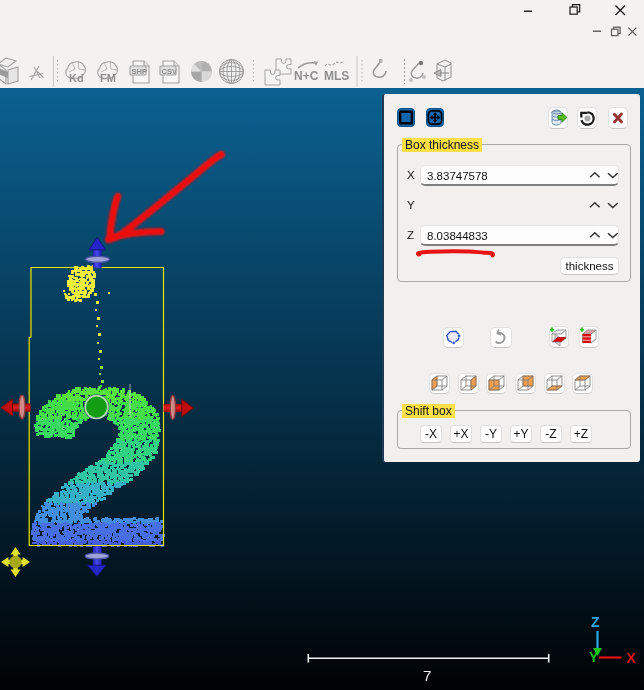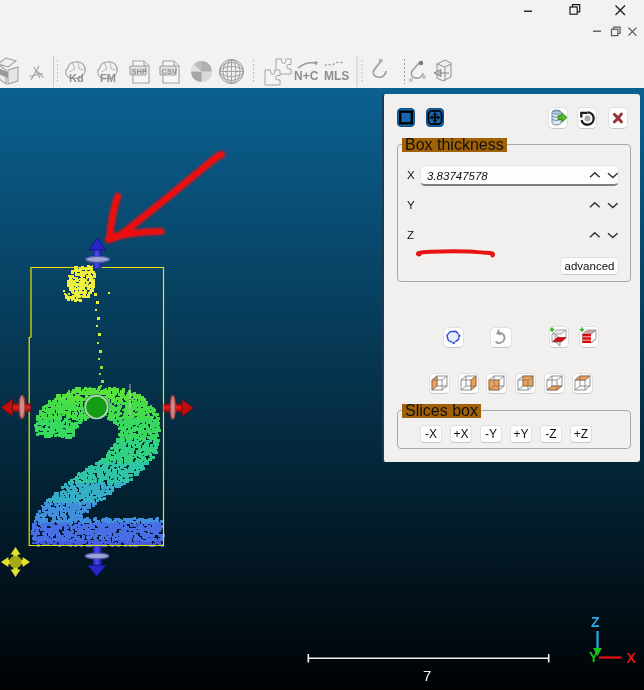--- a/index.html
+++ b/index.html
@@ -1,22 +1,22 @@
 <!DOCTYPE html>
 <html><head><meta charset="utf-8"><style>
 *{margin:0;padding:0;box-sizing:border-box}
 html,body{width:644px;height:690px;overflow:hidden;background:#f3f2f1;font-family:"Liberation Sans",sans-serif;}
 #chrome{position:absolute;left:0;top:0;width:644px;height:108px;background:#f3f2f1;border-bottom:1px solid #c6c4c2;}
 #view{position:absolute;left:0;top:88px;width:644px;height:602px;}
 #panel{position:absolute;left:382px;top:94px;width:258px;height:368px;background:#f1f0ef;border-left:2px solid #1d3a55;border-radius:3px;}
 .gb{position:absolute;border:1px solid #a8a8a8;border-radius:4px;}
-.gb>span{position:absolute;top:-7px;left:4px;background:#a16207;padding:0 3px;font-size:16px;line-height:14px;color:#111;white-space:nowrap;}
+.gb>span{position:absolute;top:-7px;left:4px;background:#fde047;padding:0 3px;font-size:12px;line-height:14px;color:#111;white-space:nowrap;}
 .btn{position:absolute;background:#fdfdfd;border:1px solid #e0e0e0;border-bottom-color:#c6c6c6;border-radius:5px;}
 .tbtn{position:absolute;background:#1467ad;border:1px solid #0d4f87;border-radius:4px;}
-.spin{position:absolute;width:199px;height:21px;background:#fdfdfd;border:1px solid #e6e6e6;border-bottom:2px solid #7e7e7e;border-radius:5px;font-style:italic;}
+.spin{position:absolute;width:199px;height:21px;background:#fdfdfd;border:1px solid #e6e6e6;border-bottom:2px solid #7e7e7e;border-radius:5px;}
 .spin b{position:absolute;left:6px;top:4px;font-size:11.5px;font-weight:normal;color:#111;}
 .xlab{position:absolute;font-size:11.5px;color:#111;}
 .sbt{position:absolute;width:22px;height:18px;background:#fdfdfd;border:1px solid #e0e0e0;border-bottom-color:#c6c6c6;border-radius:4px;font-size:12px;color:#111;text-align:center;line-height:16px;}
 </style></head><body>
 <div id="chrome">
 <svg width="644" height="88" viewBox="0 0 644 88">
 
 <path d="M524 11.2h8" stroke="#1a1a1a" stroke-width="1.4" fill="none"></path>
 <rect x="570" y="7" width="7.2" height="7.2" fill="none" stroke="#1a1a1a" stroke-width="1.2"></rect>
 <path d="M572.5 7v-2.3h7.2v7.2h-2.4" fill="none" stroke="#1a1a1a" stroke-width="1.2"></path>
@@ -251,37 +251,40 @@
 
 <div class="gb" style="left:13px;top:50px;width:234px;height:138px;">
       <span>Box thickness</span>
     </div>
 <div class="xlab" style="left:23px;top:75px;">X</div>
 <div class="spin" style="left:36px;top:71px;">
       <b>3.83747578</b>
     </div>
 <div class="xlab" style="left:23px;top:105px;">Y</div>
 <div class="xlab" style="left:23px;top:135px;">Z</div>
+<div class="spin" style="left:36px;top:131px;">
+      <b>8.03844833</b>
+    </div>
 <svg style="position:absolute;left:203px;top:71px" width="34" height="21" viewBox="0 0 34 21">
 <path d="M3 12.2l4.8-4.4 4.8 4.4" fill="none" stroke="#333" stroke-width="1.5"></path>
 <path d="M21 8.2l4.8 4.4 4.8-4.4" fill="none" stroke="#333" stroke-width="1.5"></path>
 </svg>
 <svg style="position:absolute;left:203px;top:101px" width="34" height="21" viewBox="0 0 34 21">
 <path d="M3 12.2l4.8-4.4 4.8 4.4" fill="none" stroke="#333" stroke-width="1.5"></path>
 <path d="M21 8.2l4.8 4.4 4.8-4.4" fill="none" stroke="#333" stroke-width="1.5"></path>
 </svg>
 <svg style="position:absolute;left:203px;top:131px" width="34" height="21" viewBox="0 0 34 21">
 <path d="M3 12.2l4.8-4.4 4.8 4.4" fill="none" stroke="#333" stroke-width="1.5"></path>
 <path d="M21 8.2l4.8 4.4 4.8-4.4" fill="none" stroke="#333" stroke-width="1.5"></path>
 </svg>
 
 <svg style="position:absolute;left:28px;top:151px" width="94" height="16" viewBox="0 0 94 16">
 <path d="M7.5 9.4c-1.8 0.3-2.1-0.9-0.5-1.5c2.4-0.9 7-1.05 12.3-1.25c12.4-0.5 26-0.6 38-0.2c6.2 0.27 10 0.95 15 1.2c3.6 0.17 6.2 0.1 7.8 0.78c1.2 0.57 1.3 1.5 0.3 2" fill="none" stroke="#e81414" stroke-width="4" stroke-linecap="round"></path>
 </svg>
-<div class="btn" style="left:176px;top:163px;width:59px;height:18px;font-size:11.5px;text-align:center;line-height:16px;color:#111;">advanced</div>
+<div class="btn" style="left:176px;top:163px;width:59px;height:18px;font-size:11.5px;text-align:center;line-height:16px;color:#111;">thickness</div>
 
 <div class="btn" style="left:59px;top:233px;width:21px;height:21px;"></div>
 <svg style="position:absolute;left:59px;top:233px" width="21" height="21" viewBox="0 0 21 21">
 <path d="M7.3 4.6l5.6-0.3 3.4 3.8-0.9 4.4-4.8 3.4-5.2-2.3-1.6-5.2z" fill="#eaeaf8" stroke="#2a50c8" stroke-width="1.4"></path>
 <rect x="14.8" y="7.3" width="2.8" height="2.8" fill="#2a50c8" stroke="#fff" stroke-width="0.5"></rect>
 <rect x="9.2" y="14.4" width="2.8" height="2.8" fill="#2a50c8" stroke="#fff" stroke-width="0.5"></rect>
 </svg>
 <div class="btn" style="left:106px;top:233px;width:22px;height:21px;"></div>
 <svg style="position:absolute;left:106px;top:233px" width="22" height="21" viewBox="0 0 22 21">
 <path d="M8.2 5.8a5.2 5.2 0 1 1-2.6 8.7" fill="none" stroke="#9a9a9a" stroke-width="1.8"></path>
@@ -352,20 +355,20 @@
 <div class="btn" style="left:188px;top:279px;width:21px;height:21px;"></div>
 <svg style="position:absolute;left:188px;top:279px" width="21" height="21" viewBox="0 0 21 21">
 <polygon points="8,3 18,3 13,7 3,7" fill="#f0a050" stroke="#d07828" stroke-width="0.8"></polygon>
 <g stroke="#777" stroke-width="0.8" fill="none">
 <rect x="3" y="7" width="10" height="10"></rect>
         <rect x="8" y="3" width="10" height="10"></rect>
 <path d="M3 7l5-4M13 7l5-4M13 17l5-4M3 17l5-4"></path>
 </g>
 </svg>
 <div class="gb" style="left:13px;top:316px;width:234px;height:39px;">
-      <span>Slices box</span>
+      <span>Shift box</span>
     </div>
 <div class="sbt" style="left:36px;top:331px;">-X</div>
 <div class="sbt" style="left:66px;top:331px;">+X</div>
 <div class="sbt" style="left:96px;top:331px;">-Y</div>
 <div class="sbt" style="left:126px;top:331px;">+Y</div>
 <div class="sbt" style="left:156px;top:331px;">-Z</div>
 <div class="sbt" style="left:186px;top:331px;">+Z</div>
 </div>
 </body></html>

